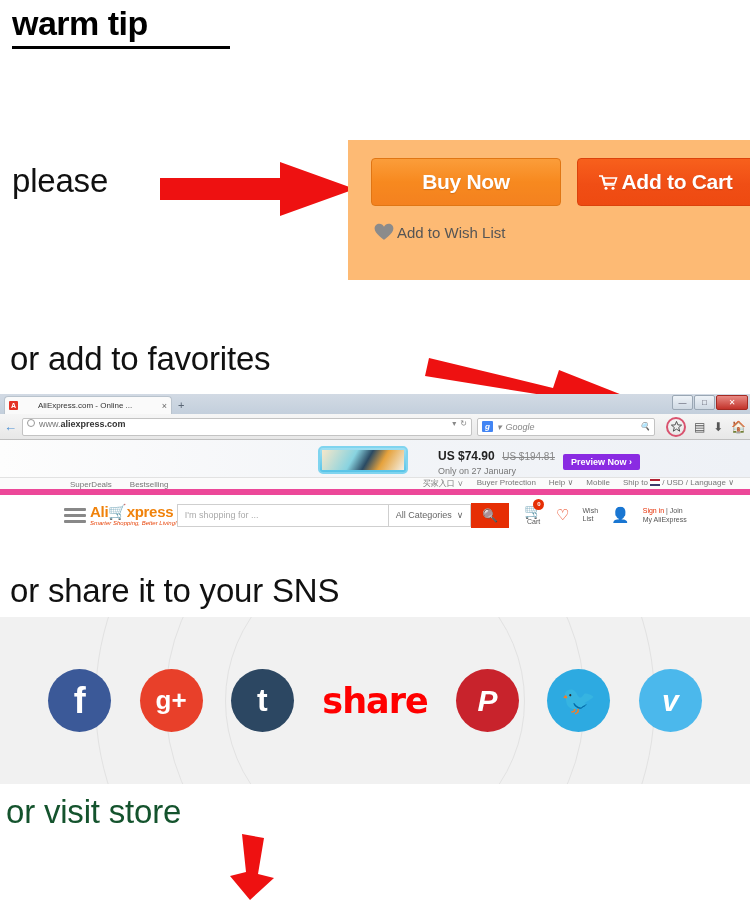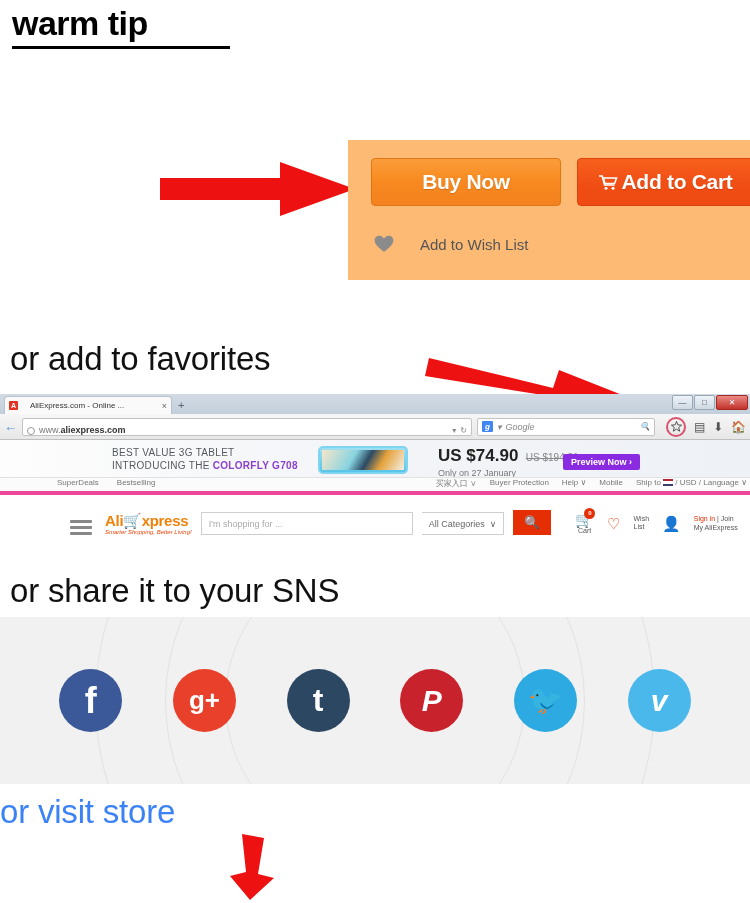--- a/index.html
+++ b/index.html
@@ -31,22 +31,22 @@
   }
   .line-fav {
     position: absolute; left: 10px; top: 340px;
     font-size: 33px; color: #111; letter-spacing: -0.2px;
   }
   .line-sns {
     position: absolute; left: 10px; top: 572px;
     font-size: 33px; color: #111; letter-spacing: -0.2px;
   }
   .line-store {
-    position: absolute; left: 0; top: 793px;
-    font-size: 33px; color: #3b82f6; letter-spacing: -0.2px;
+    position: absolute; left: 6px; top: 793px;
+    font-size: 33px; color: #14532d; letter-spacing: -0.2px;
   }
 
   
   .arrow-right {
     position: absolute; left: 160px; top: 160px;
     width: 195px; height: 58px;
   }
   .arrow-diag {
     position: absolute; left: 425px; top: 352px;
     width: 220px; height: 62px;
@@ -81,42 +81,42 @@
     background: linear-gradient(to bottom, #f7601c 0%, #f04e15 55%, #ee4a11 100%);
     border: 1px solid #dc420c;
     border-radius: 4px;
     color: #fff; font-size: 21px; font-weight: bold;
     display: flex; align-items: center; justify-content: center;
     gap: 3px; letter-spacing: -0.3px;
     text-shadow: 0 1px 1px rgba(150,40,0,.35);
   }
   .wishrow {
     position: absolute; left: 26px; top: 83px;
-    display: flex; align-items: flex-end; gap: 26px; margin-top: 12px;
+    display: flex; align-items: flex-end; gap: 3px;
   }
   .wish-label { font-size: 15px; color: #555; }
 
   
   .browser {
     position: absolute; left: 0; top: 394px;
     width: 750px; height: 141px;
     background: #f2f2f2;
     overflow: hidden;
   }
   .br-titlebar {
     position: relative; height: 20px;
     background: linear-gradient(to bottom,#d2dae4,#c3cfdc);
   }
   .br-tab {
     position: absolute; left: 4px; top: 2px;
     height: 18px; width: 168px;
     background: #fafafa;
     border: 1px solid #b9c3cd; border-bottom: none;
     border-radius: 4px 4px 0 0;
-    display: flex; align-items: center; gap: 12px;
+    display: flex; align-items: center; gap: 20px;
     padding: 0 4px;
     font-size: 8px; color: #333; white-space: nowrap; overflow: hidden;
   }
   .tab-favicon {
     width: 9px; height: 9px; background: #e43225;
     border-radius: 1px; flex: 0 0 auto;
     display: flex; align-items: center; justify-content: center;
     color: #fff; font-size: 7px; font-weight: bold;
   }
   .tab-close { margin-left: auto; color: #666; font-size: 9px; }
@@ -138,21 +138,21 @@
   .br-navbar {
     position: relative; height: 26px;
     background: linear-gradient(to bottom,#f6f6f6,#e7e7e7);
     border-bottom: 1px solid #bfbfbf;
     display: flex; align-items: center; padding: 0 4px; gap: 5px;
   }
   .nav-back { font-size: 13px; color: #4a8fd4; }
   .url-field {
     flex: 0 0 450px; height: 18px; background: #fff;
     border: 1px solid #c3c3c3; border-radius: 2px;
-    display: flex; align-items: flex-end; gap: 4px; padding: 0 4px;
+    display: flex; align-items: flex-start; gap: 4px; padding: 0 4px;
     font-size: 9px; color: #777;
   }
   .globe-ico { width:8px;height:8px;border:1px solid #999;border-radius:50%; flex:0 0 auto;}
   .url-text b { color: #333; }
   .url-right { margin-left: auto; display:flex; gap:4px; align-items:center; font-size:8px; color:#888;}
   .search-field {
     flex: 0 0 178px; height: 18px; background: #fff;
     border: 1px solid #c3c3c3; border-radius: 2px;
     display: flex; align-items: center; gap: 4px; padding: 0 4px;
     font-size: 9px; color: #888; font-style: italic;
@@ -182,45 +182,45 @@
     position: absolute; left: 318px; top: 6px; width: 90px; height: 28px;
     background: linear-gradient(to bottom,#9fdff2,#58c4e8);
     border-radius: 5px; border: 2px solid #7fd4ef;
     overflow:hidden;
   }
   .ban-tablet i {
     display:block; margin: 2px; height: 20px;
     background: linear-gradient(120deg,#f7e7c9 0%, #88d3e0 38%, #2a4a63 55%, #e6a23c 72%, #f3f0e6 100%);
   }
   .ban-price { position: absolute; left: 438px; top: 6px; }
-  .price-now { font-size: 17px; color: #222; font-weight: bold; }
+  .price-now { font-size: 12px; color: #222; font-weight: bold; }
   .price-old { font-size: 10px; color: #888; text-decoration: line-through; margin-left: 3px; }
   .price-note { font-size: 9px; color: #777; margin-top: 2px; }
   .preview-btn {
     position: absolute; left: 563px; top: 14px;
     background: #8a2be2; color: #fff; font-size: 9px; font-weight: bold;
     padding: 3px 8px; border-radius: 2px;
   }
 
   
   .ae-toplinks {
-    height: 17px; background: #fbfbfb; border-bottom: 4px solid #ec4899;
-    display: flex; align-items: flex-start; font-size: 8px; color: #777;
-    padding: 0 3px;
+    height: 17px; background: #fbfbfb; border-bottom: 6px solid #ec4899;
+    display: flex; align-items: flex-end; font-size: 8px; color: #777;
+    padding: 0 16px;
   }
   .ae-toplinks .left { display:flex; gap: 18px; margin-left: 54px; }
   .ae-toplinks .right { display:flex; gap: 13px; margin-left: auto; }
   .flag { display:inline-block; width:10px;height:7px;
           background: linear-gradient(to bottom,#b22234 0 33%,#fff 33% 66%,#3c3b6e 66% 100%);
           vertical-align:middle; }
 
   
   .ae-header {
     height: 40px; background: #fff;
-    display: flex; align-items: flex-end; padding: 0 12px; gap: 9px;
+    display: flex; align-items: center; padding: 0 6px; 
   }
   .burger { margin-left: 58px; display:flex; flex-direction:column; gap:3px; }
   .burger i { display:block; width: 22px; height: 3px; background:#888; border-radius:1px; }
   .ae-logo { line-height: 1; margin-left: 4px; }
   .ae-logo .lg { font-size: 15px; font-weight: bold; color: #e8470d; letter-spacing:-.3px;}
   .ae-logo .lg span { color: #f0820b; }
   .ae-logo .tag { font-size: 6px; color: #e8470d; font-style: italic; margin-top:1px;}
   .ae-search {
     width: 212px; height: 23px; border: 1px solid #cfcfcf; background:#fff;
     display:flex; align-items:center; padding: 0 7px;
@@ -271,20 +271,21 @@
     letter-spacing: -1px; font-family: "DejaVu Sans", sans-serif;
   }
 </style>
 </head>
 <body>
 
 <div class="page">
 
   <div class="warm-tip">warm tip</div>
   <div class="warm-tip-rule"></div>
+  <div class="line-please">please</div>
 
   <svg class="arrow-right" viewBox="0 0 195 58">
     <polygon points="0,18 120,18 120,2 195,29 120,56 120,40 0,40" fill="#ee1111"></polygon>
   </svg>
 
   <div class="buybox">
     <div class="btn-row">
       <div class="btn-buy">Buy Now</div>
       <div class="btn-cart">
         <svg width="19" height="17" viewBox="0 0 19 17">
@@ -350,24 +351,20 @@
           </svg>
         </span>
         <span class="nav-ic">▤</span>
         <span class="nav-ic">⬇</span>
         <span class="nav-ic">🏠</span>
 
       </div>
     </div>
 
     <div class="br-banner">
-      <div class="ban-text">
-        <div class="ban-l1">BEST VALUE 3G TABLET</div>
-        <div class="ban-l2"><span>INTRODUCING THE </span><b>COLORFLY G708</b></div>
-      </div>
       <div class="ban-tablet">
           <i></i>
         </div>
       <div class="ban-price">
         <div>
           <span class="price-now">US $74.90</span>
           <span class="price-old">US $194.81</span>
         </div>
         <div class="price-note">Only on 27 January</div>
       </div>
@@ -431,20 +428,21 @@
   <div class="line-sns">or share it to your SNS</div>
 
   <div class="share-strip">
     <div class="ring" style="width:300px;height:300px;left:225px;top:-66px;"></div>
     <div class="ring" style="width:420px;height:420px;left:165px;top:-126px;"></div>
     <div class="ring" style="width:560px;height:560px;left:95px;top:-196px;"></div>
     <div class="soc-row">
       <div class="soc" style="background:#3b5998;font-size:36px;">f</div>
       <div class="soc" style="background:#e8402a;font-size:26px;">g+</div>
       <div class="soc" style="background:#2c4762;font-size:32px;">t</div>
+      <div class="share-word">share</div>
       <div class="soc" style="background:#c8232c;font-size:30px;font-style:italic;">P</div>
       <div class="soc" style="background:#2daae1;font-size:28px;">🐦</div>
       <div class="soc" style="background:#4bb8ec;font-size:30px;font-style:italic;">v</div>
     </div>
   </div>
 
   <div class="line-store">or visit store</div>
   <svg class="arrow-down" viewBox="0 0 52 66">
     <polygon points="14,0 36,4 30,40 46,44 22,66 2,42 18,38" fill="#ee1111"></polygon>
   </svg>

